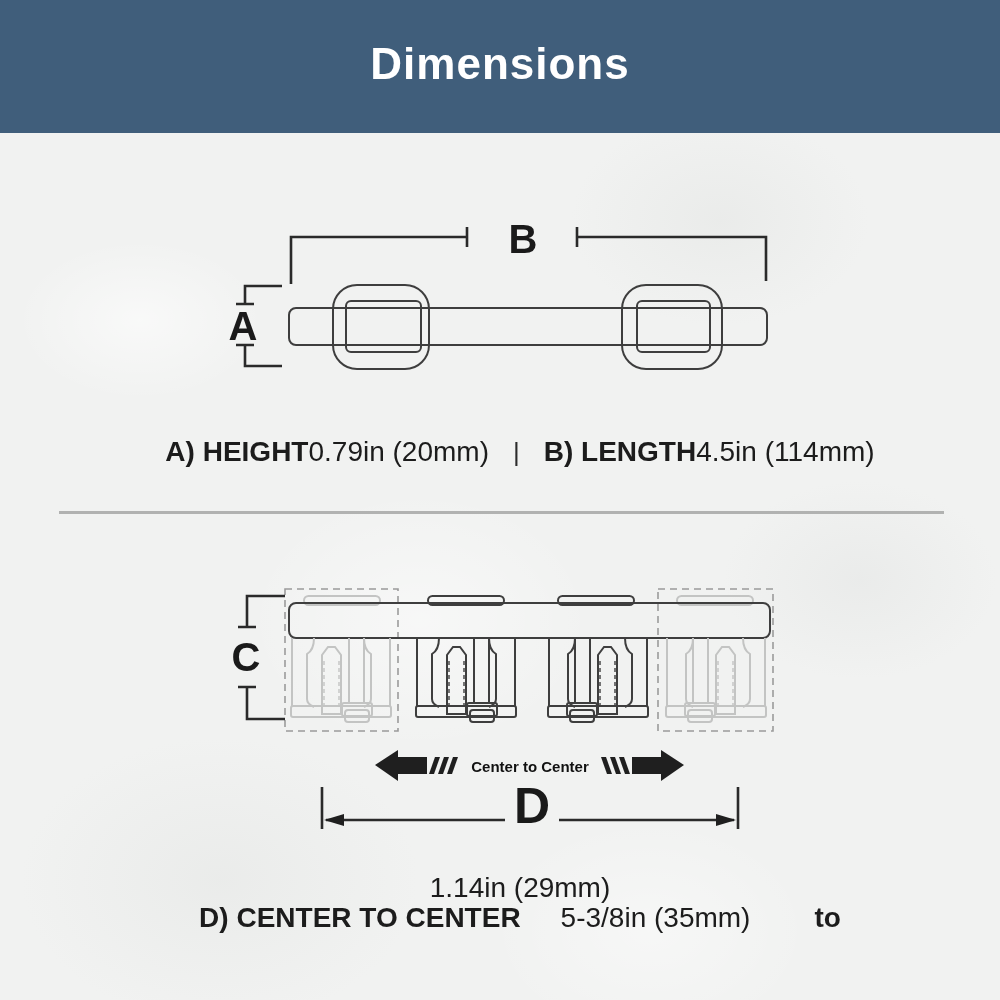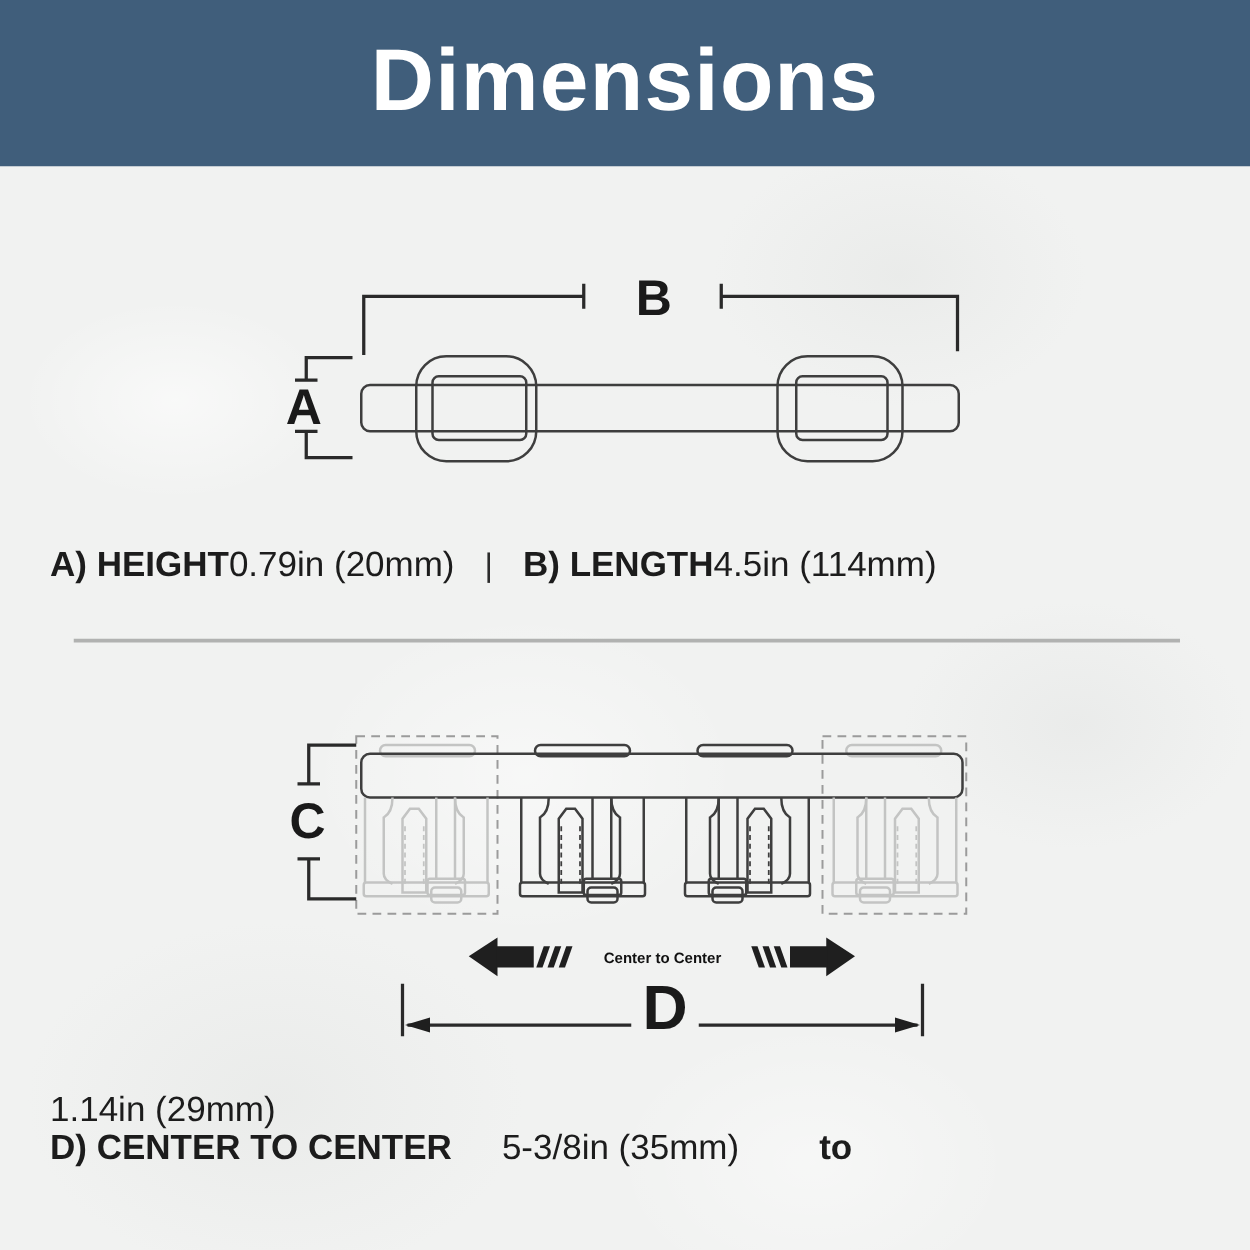--- a/index.html
+++ b/index.html
@@ -19,21 +19,21 @@
       radial-gradient(ellipse 280px 210px at 42% 62%, rgba(255,255,255,.45), transparent 62%),
       radial-gradient(ellipse 220px 160px at 86% 58%, rgba(219,221,220,.32), transparent 62%),
       radial-gradient(ellipse 320px 230px at 22% 88%, rgba(223,225,223,.38), transparent 62%),
       radial-gradient(ellipse 260px 180px at 65% 93%, rgba(255,255,255,.4), transparent 62%);
   }
   .header{
     position:absolute;left:0;top:0;width:1000px;height:133px;
     background:var(--header-bg);display:flex;align-items:center;justify-content:center;
   }
   .header .title{
-    color:var(--header-text);font-size:70px;font-weight:700;letter-spacing:1px;
+    color:var(--header-text);font-size:44px;font-weight:700;letter-spacing:1px;
     padding-bottom:6px;
   }
   svg.diagram{position:absolute;left:0;top:0;width:1000px;height:1000px;}
   svg.diagram path, svg.diagram rect{fill:none;}
   .ln{stroke:var(--line);stroke-width:2;}
   .dim{stroke:#2a2a2a;stroke-width:2.6;}
   .mask{fill:var(--background);}
   .dashedbox{stroke:var(--dashed-box);stroke-width:1.6;stroke-dasharray:7 5;}
   .thread{stroke-dasharray:4 3;stroke-width:1.4;}
   .arrow-fill{fill:#1f1f1f;stroke:none;}
@@ -43,25 +43,25 @@
   .unit-ghost{stroke:var(--ghost-line);}
   .tab-solid{stroke:var(--line);stroke-width:2;}
   .tab-ghost{stroke:var(--ghost-line);stroke-width:2;}
   .dim-letter{
     position:absolute;transform:translate(-50%,-50%);
     font-weight:700;color:#1a1a1a;font-size:40px;line-height:1;
   }
   .dim-letter.big{font-size:50px;}
   .arrow-caption{
     position:absolute;transform:translate(-50%,-50%);
-    font-weight:700;font-size:12px;color:#111;white-space:nowrap;
+    font-weight:700;font-size:15px;color:#111;white-space:nowrap;
   }
   .divider{position:absolute;left:59px;top:511px;width:885px;height:3px;background:var(--divider);}
   .specline{
-    position:absolute;left:0;width:1000px;display:flex;justify-content:flex-start;align-items:baseline;
+    position:absolute;left:0;width:1000px;display:flex;justify-content:center;align-items:baseline;
     color:var(--text);font-size:28px;white-space:nowrap;padding-left:40px;
   }
   .specline .b{font-weight:700;}
   .specline .v{font-weight:400;margin-left:0;}
   .specline .sep{font-weight:400;margin:0 24px;font-size:26px;color:#2c2c2c;}
   .specline .gapword{font-weight:700;margin-left:24px;}
   .spec-top{top:436px;}
   .spec-c{top:872px;}
   .spec-d{top:902px;gap:40px;}
 </style>

